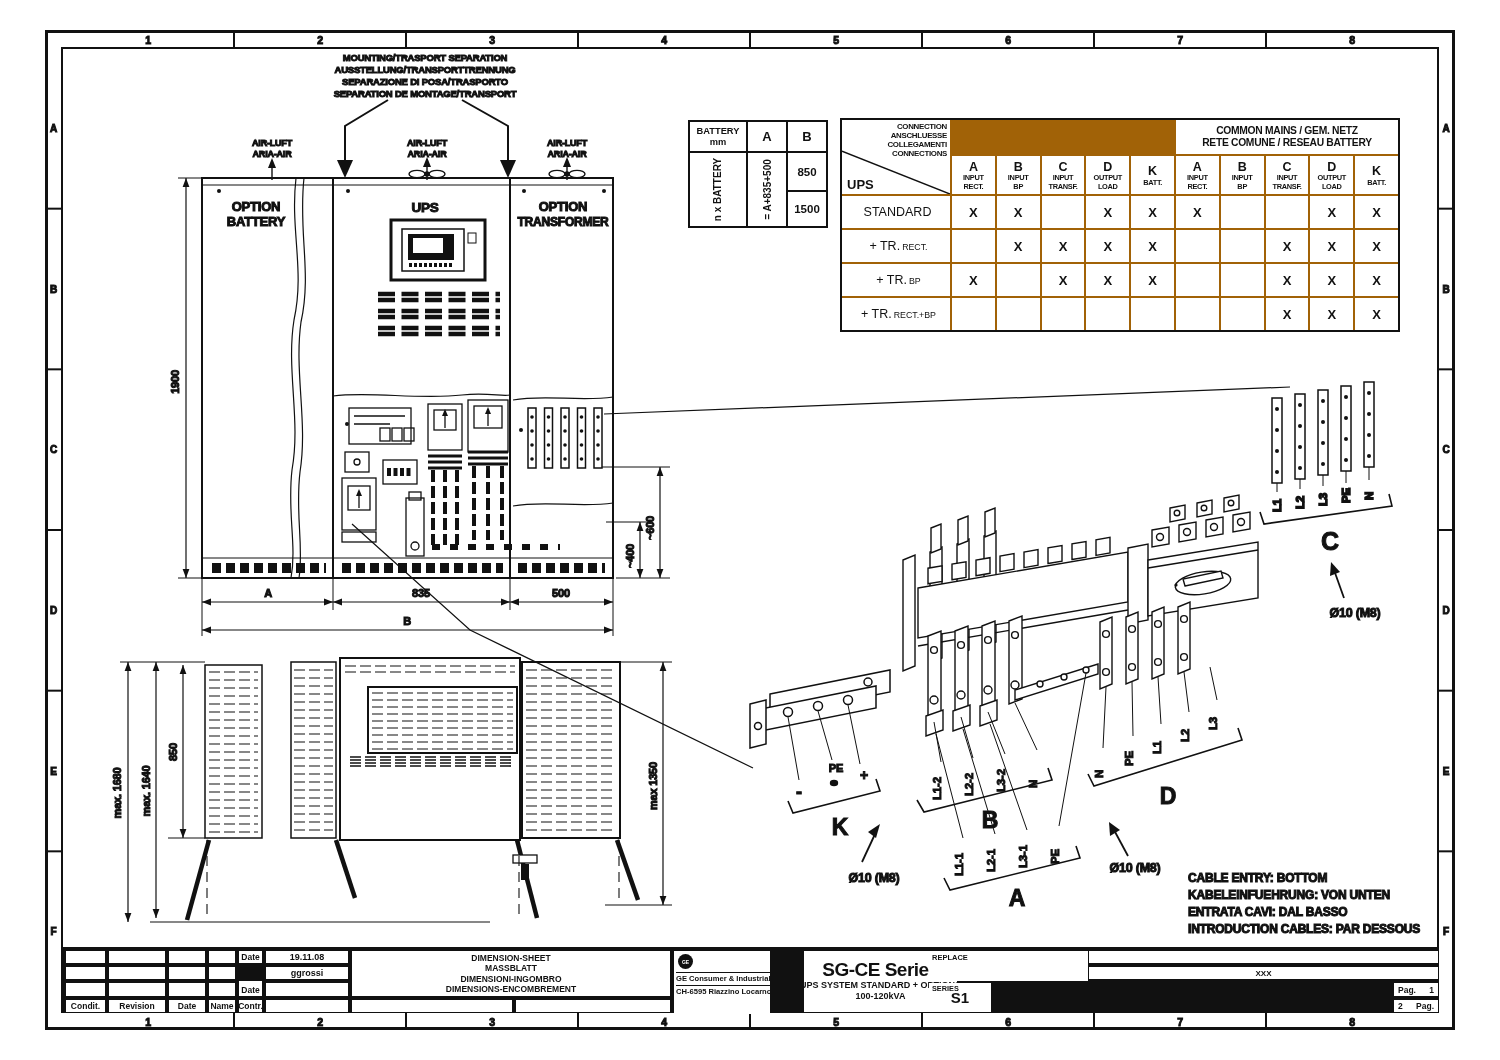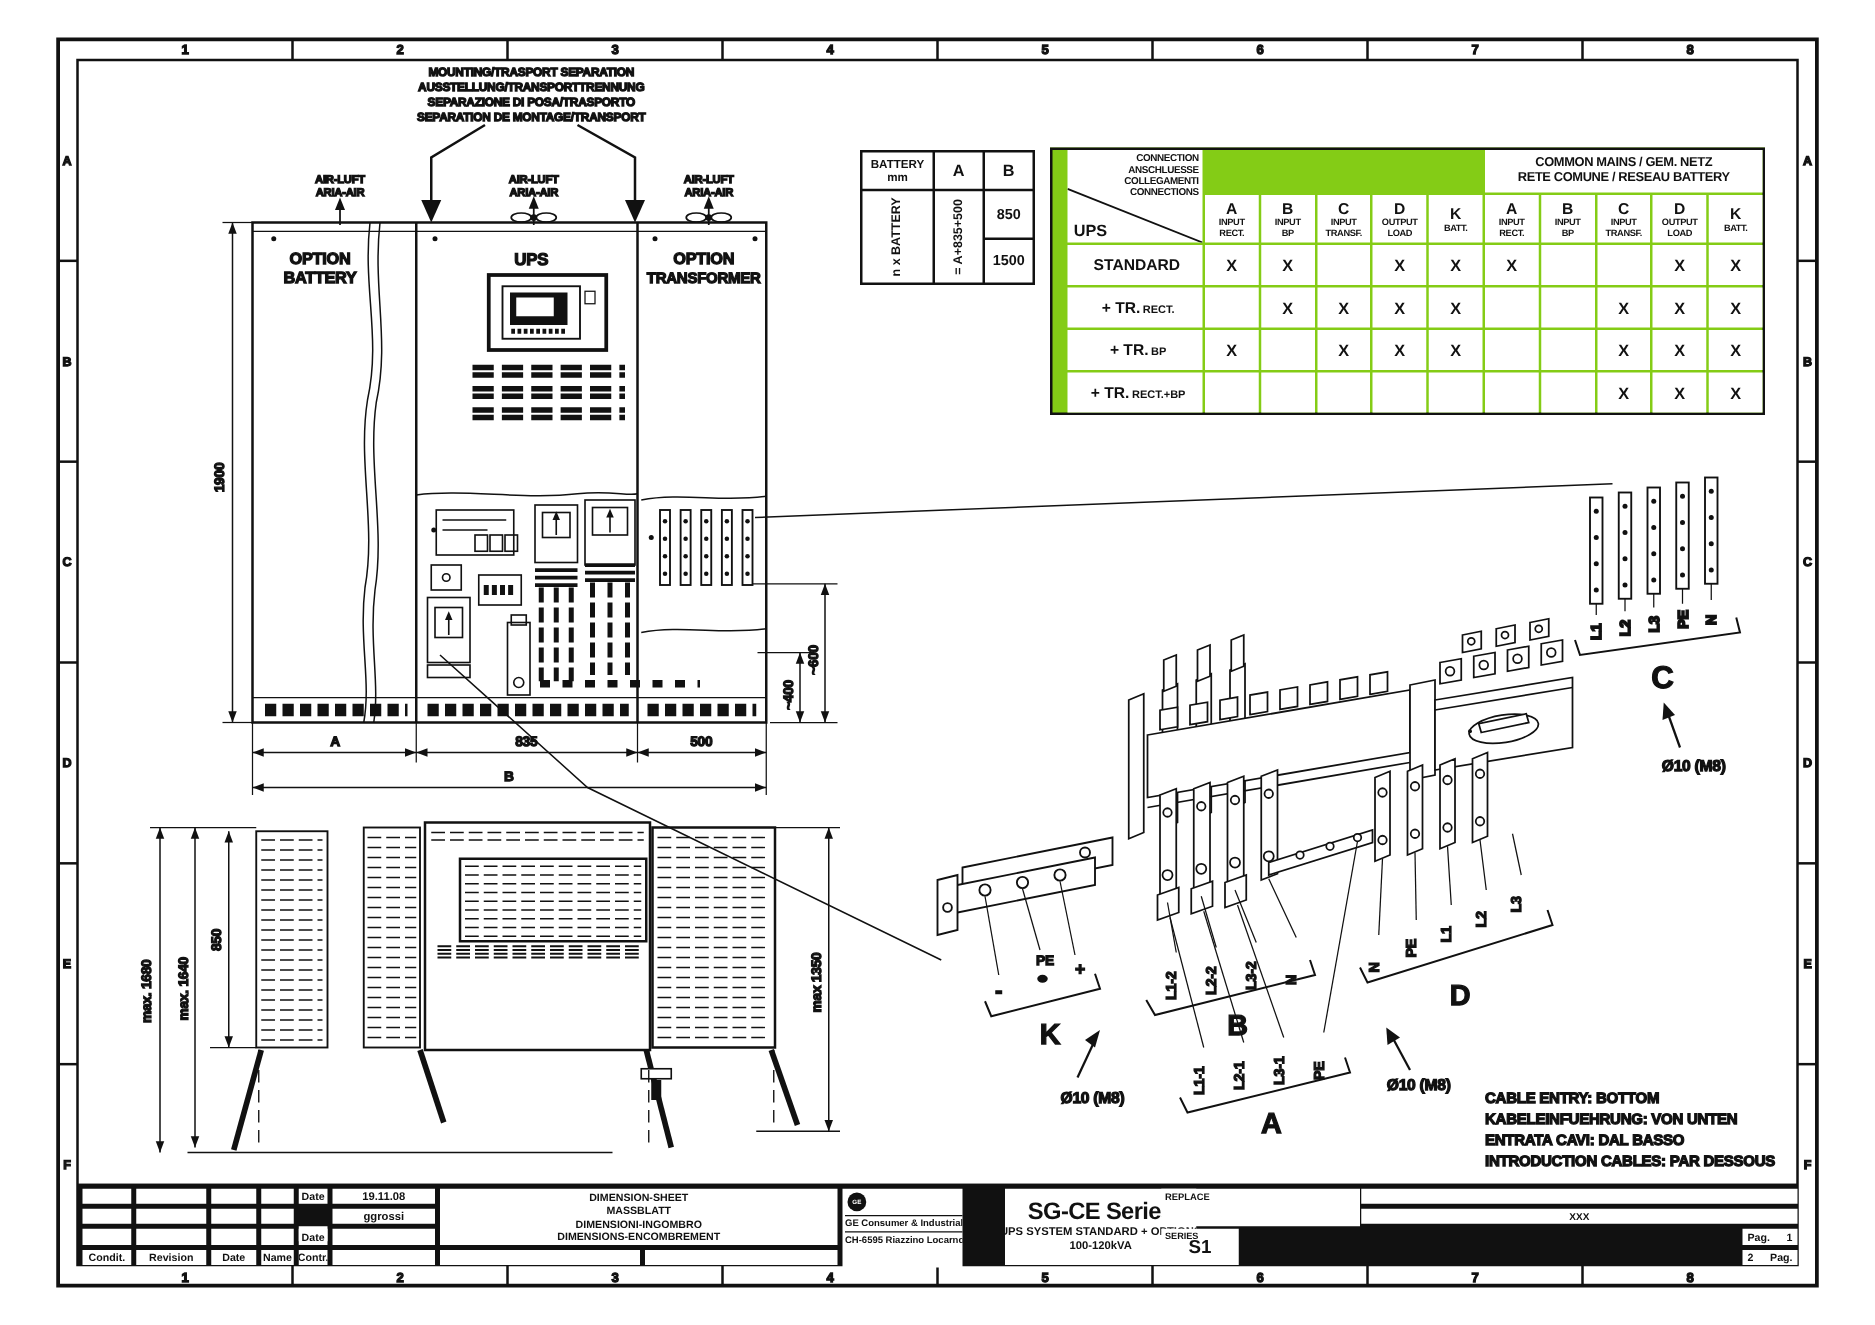--- a/index.html
+++ b/index.html
@@ -1,30 +1,30 @@
 <!DOCTYPE html>
 <html><head>
 <meta charset="utf-8">
 <style>
   html,body{margin:0;padding:0;background:#fff;}
   #page{position:relative;width:1500px;height:1060px;background:#fff;overflow:hidden;
         font-family:"Liberation Sans",sans-serif;color:#111;}
   svg text{font-family:"Liberation Sans",sans-serif;fill:#111;font-weight:600;letter-spacing:-.2px;}
   
-  .conn{position:absolute;left:840px;top:118px;background:#84cc16;border:2.5px solid #111;
+  .conn{position:absolute;left:840px;top:118px;background:#a16207;border:2.5px solid #111;
         display:grid;grid-template-columns:108px repeat(10,42.8px);
-        grid-template-rows:34px 38px 32px 32px 32px 32px;gap:2px;padding-left:12px;}
+        grid-template-rows:34px 38px 32px 32px 32px 32px;gap:2px;}
   .conn>div{background:#fff;display:flex;align-items:center;justify-content:center;}
   .cellX{font-size:13px;font-weight:600;}
   .hatch{background:repeating-linear-gradient(45deg,#161616 0 1.8px,#fff 1.8px 6px);color:transparent;}
   .ghead{flex-direction:column;font-size:10.3px;font-weight:700;line-height:1.18;text-align:center;letter-spacing:-.3px;}
   .shead{flex-direction:column;justify-content:flex-start;padding-top:1px;}
   .shead .ltr{font-size:12.5px;font-weight:700;line-height:1.15;}
   .shead .sub{font-size:7.4px;font-weight:600;line-height:1.12;text-align:center;letter-spacing:-.3px;}
-  .rlabel{justify-content:flex-start;padding-left:5px;font-size:12.5px;font-weight:700;white-space:nowrap;}
+  .rlabel{justify-content:flex-start;padding-left:5px;font-size:12.5px;font-weight:400;white-space:nowrap;}
   .rlabel .rsub{font-size:8.8px;margin-left:2px;transform:translateY(1px);}
   .corner{position:relative;}
   .c-lines{position:absolute;top:2px;right:3px;text-align:right;font-size:7.9px;font-weight:600;line-height:1.14;letter-spacing:-.3px;}
   .c-ups{position:absolute;bottom:2px;left:5px;font-size:13px;font-weight:600;}
   
   .batt{position:absolute;left:688px;top:120px;background:#111;border:2.5px solid #111;
         display:grid;grid-template-columns:56px 38px 38px;grid-template-rows:29px 37px 34px;gap:2px;}
   .batt>div{background:#fff;display:flex;align-items:center;justify-content:center;font-size:11.5px;font-weight:600;}
   .batt .hdr{flex-direction:column;font-size:9.3px;line-height:1.15;}
   .vtxt{transform:rotate(-90deg);white-space:nowrap;font-size:10px;font-weight:600;}

